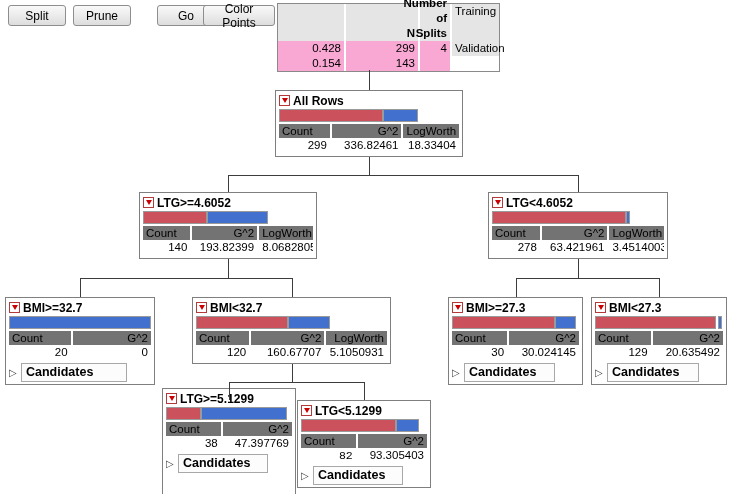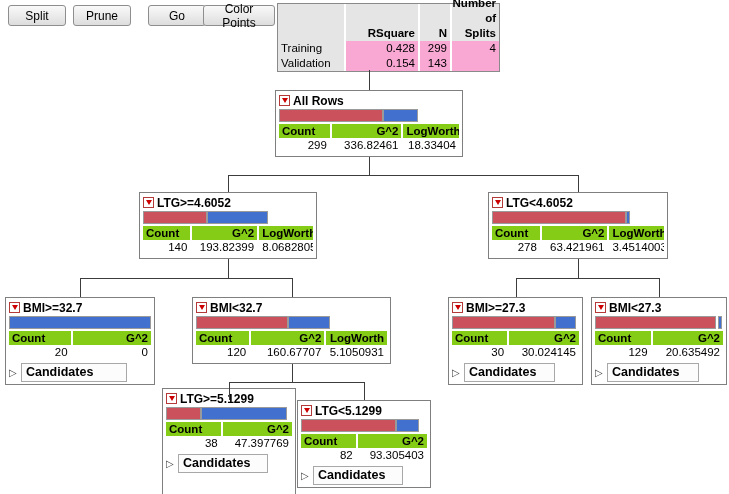--- a/index.html
+++ b/index.html
@@ -32,44 +32,43 @@
   .rt-icon{width:11px;height:11px;box-sizing:border-box;border:1px solid #B43A3A;background:#fff;
            display:inline-flex;align-items:center;justify-content:center;flex:0 0 auto;}
   .rt-tri{width:0;height:0;border-left:3px solid transparent;border-right:3px solid transparent;
           border-top:5px solid #CC0000;}
   .node-bar{display:flex;height:13px;margin:1px 0 2px 0;}
   .bar-seg{height:100%;box-sizing:border-box;border:1px solid #9A9A9A;}
   .bar-gap{border:none;background:transparent;}
   .stats-head{display:flex;gap:2px;font-size:11.5px;line-height:14px;margin-top:1px;}
   .stats-vals{display:flex;gap:2px;font-size:11.5px;line-height:15px;}
   .cell{padding:0 3px;white-space:nowrap;overflow:hidden;}
-  .cell.head{background:#84cc16;font-weight:bold;text-align:right;}
+  .cell.head{background:#737373;font-weight:normal;text-align:right;}
   .cell.head.first{text-align:left;}
   .cell.val{text-align:right;}
   .node-cand{display:flex;align-items:center;margin-top:3px;gap:2px;}
   .disc-tri{font-size:10px;color:#444;line-height:16px;flex:0 0 10px;}
   .cand-btn{flex:1;margin-right:24px;box-sizing:border-box;border:1px solid #A8A8A8;
             background:#FCFCFC;font-weight:bold;font-size:12.5px;line-height:17px;
             padding:0 4px;white-space:nowrap;overflow:hidden;cursor:default;}
 
   .conn{position:absolute;background:#3C3C3C;}
 </style>
 </head>
 <body>
 
 <div id="app">
 
   <button class="btn" style="left:8px;width:58px;">Split</button>
   <button class="btn" style="left:73px;width:58px;">Prune</button>
-  <button class="btn" style="left:148px;width:58px;">Go</button>
+  <button class="btn" style="left:157px;width:58px;">Go</button>
   <button class="btn" style="left:203px;width:72px;">Color Points</button>
 
   <div class="sum-table">
     <div class="sum-cell sum-gray" style="height:37px;"></div>
-    <div class="sum-cell sum-gray sum-head">RSquare</div>
     <div class="sum-cell sum-gray sum-head">N</div>
     <div class="sum-cell sum-gray sum-head">Number of Splits</div>
 
     <div class="sum-cell sum-label">Training</div>
     <div class="sum-cell sum-val">0.428</div>
     <div class="sum-cell sum-val">299</div>
     <div class="sum-cell sum-val">4</div>
 
     <div class="sum-cell sum-label">Validation</div>
     <div class="sum-cell sum-val">0.154</div>
@@ -275,21 +274,21 @@
     </div>
     <div class="node-bar">
           <div class="bar-seg" style="width: 75.5%; background: rgb(203, 81, 92);"></div>
           <div class="bar-seg" style="width: 18.5%; background: rgb(65, 112, 206);"></div>
         </div>
     <div class="stats-head">
           <div class="cell head first" style="flex: 1 1 0px;">Count</div>
           <div class="cell head" style="flex: 1.3 1 0px;">G^2</div>
         </div>
     <div class="stats-vals">
-          <div class="cell val" style="flex: 1 1 0px;">82</div>
+          <div class="cell val" style="flex: 1 1 0px; font-family: Liberation Mono, monospace;">82</div>
           <div class="cell val" style="flex: 1.3 1 0px;">93.305403</div>
         </div>
     <div class="node-cand">
       <span class="disc-tri">▷</span>
       <span class="cand-btn">Candidates</span>
     </div>
   </div>
       <div class="conn" style="left: 369px; top: 157px; width: 1px; height: 18px;"></div>
       <div class="conn" style="left: 228px; top: 175px; width: 351px; height: 1px;"></div>
       <div class="conn" style="left: 228px; top: 175px; width: 1px; height: 17px;"></div>

